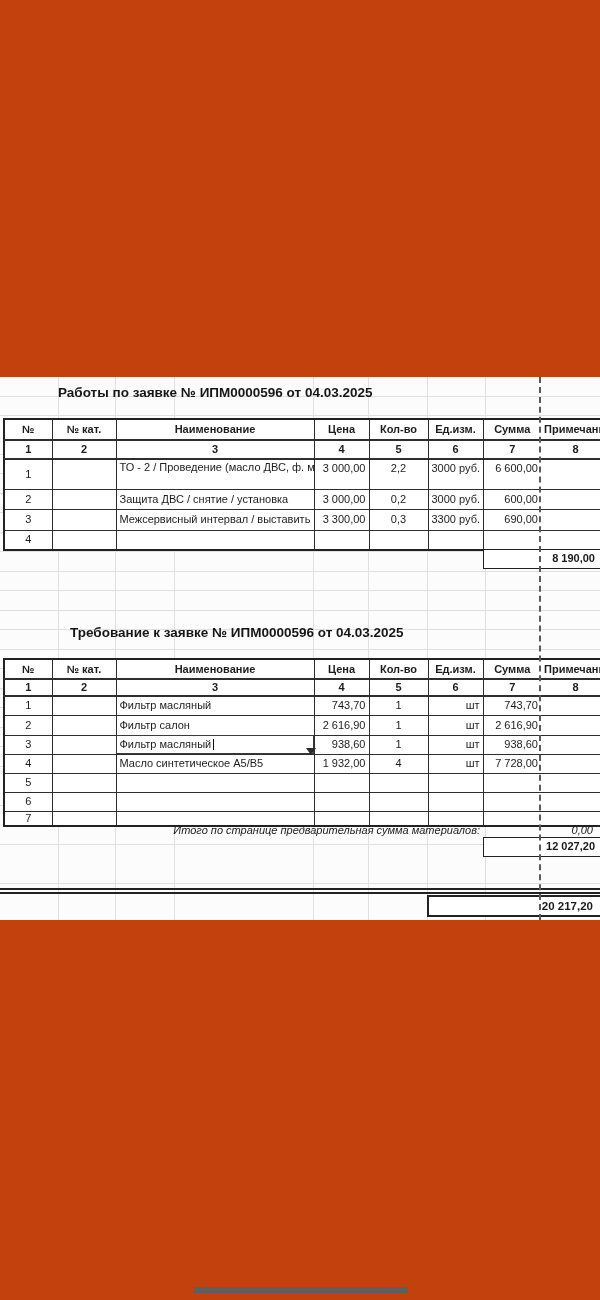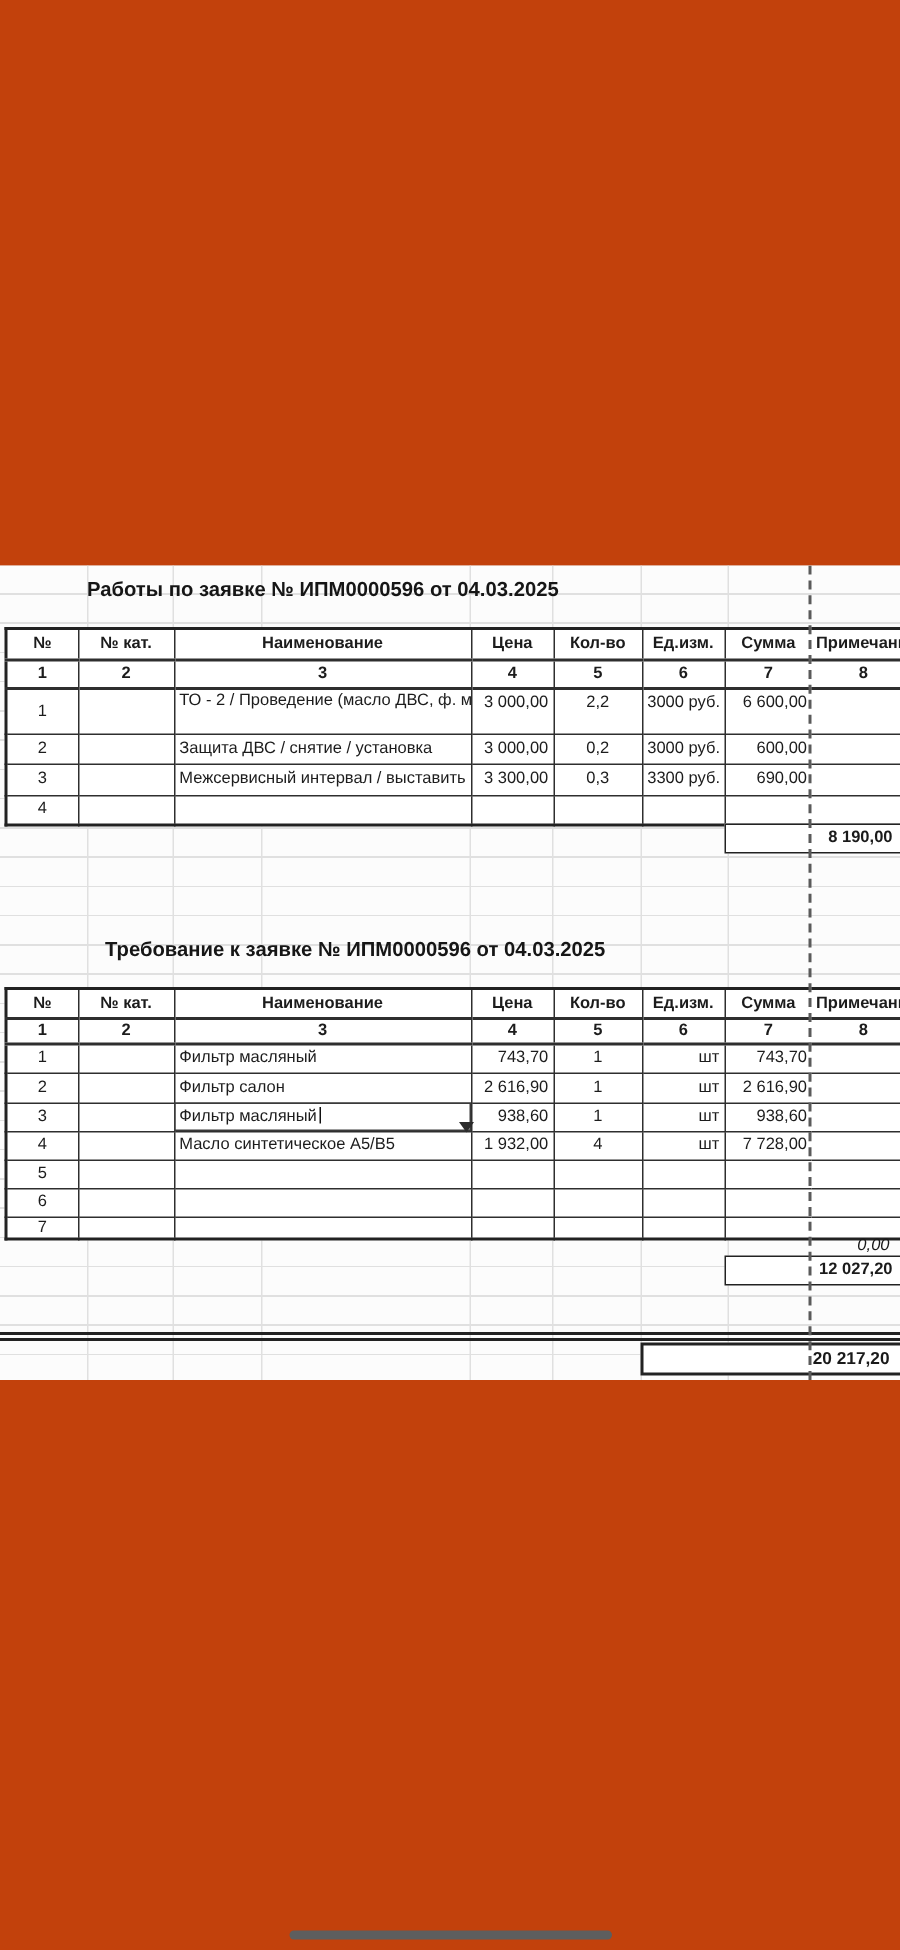--- a/index.html
+++ b/index.html
@@ -274,20 +274,21 @@
         <td></td>
         <td></td>
         <td class="nb-r"></td>
         <td class="nb-l"></td>
       </tr>
     </tbody>
       </table>
 
     <div class="sel-handle" style="left:306px; top:371px;"></div>
 
+    <div class="total-label it" style="left:0; top:447px; width:480px;">Итого по странице предварительная сумма материалов:</div>
     <div class="total-val-plain" style="left:483px; top:447px; width:110px;">0,00</div>
 
     <div class="total-box" style="left:483px; top:460px; width:127px; height:20px; line-height:17px; padding-right:14px; border-width:1.5px;">12 027,20</div>
 
     <div class="rule" style="top:511px;"></div>
     <div class="rule" style="top:515px;"></div>
 
     <div class="total-box" style="left:427px; top:518px; width:183px; height:22px; line-height:18px; padding-right:15px; font-size:11.5px;">20 217,20</div>
 
     <div class="dash-line" style="left:539px;"></div>

